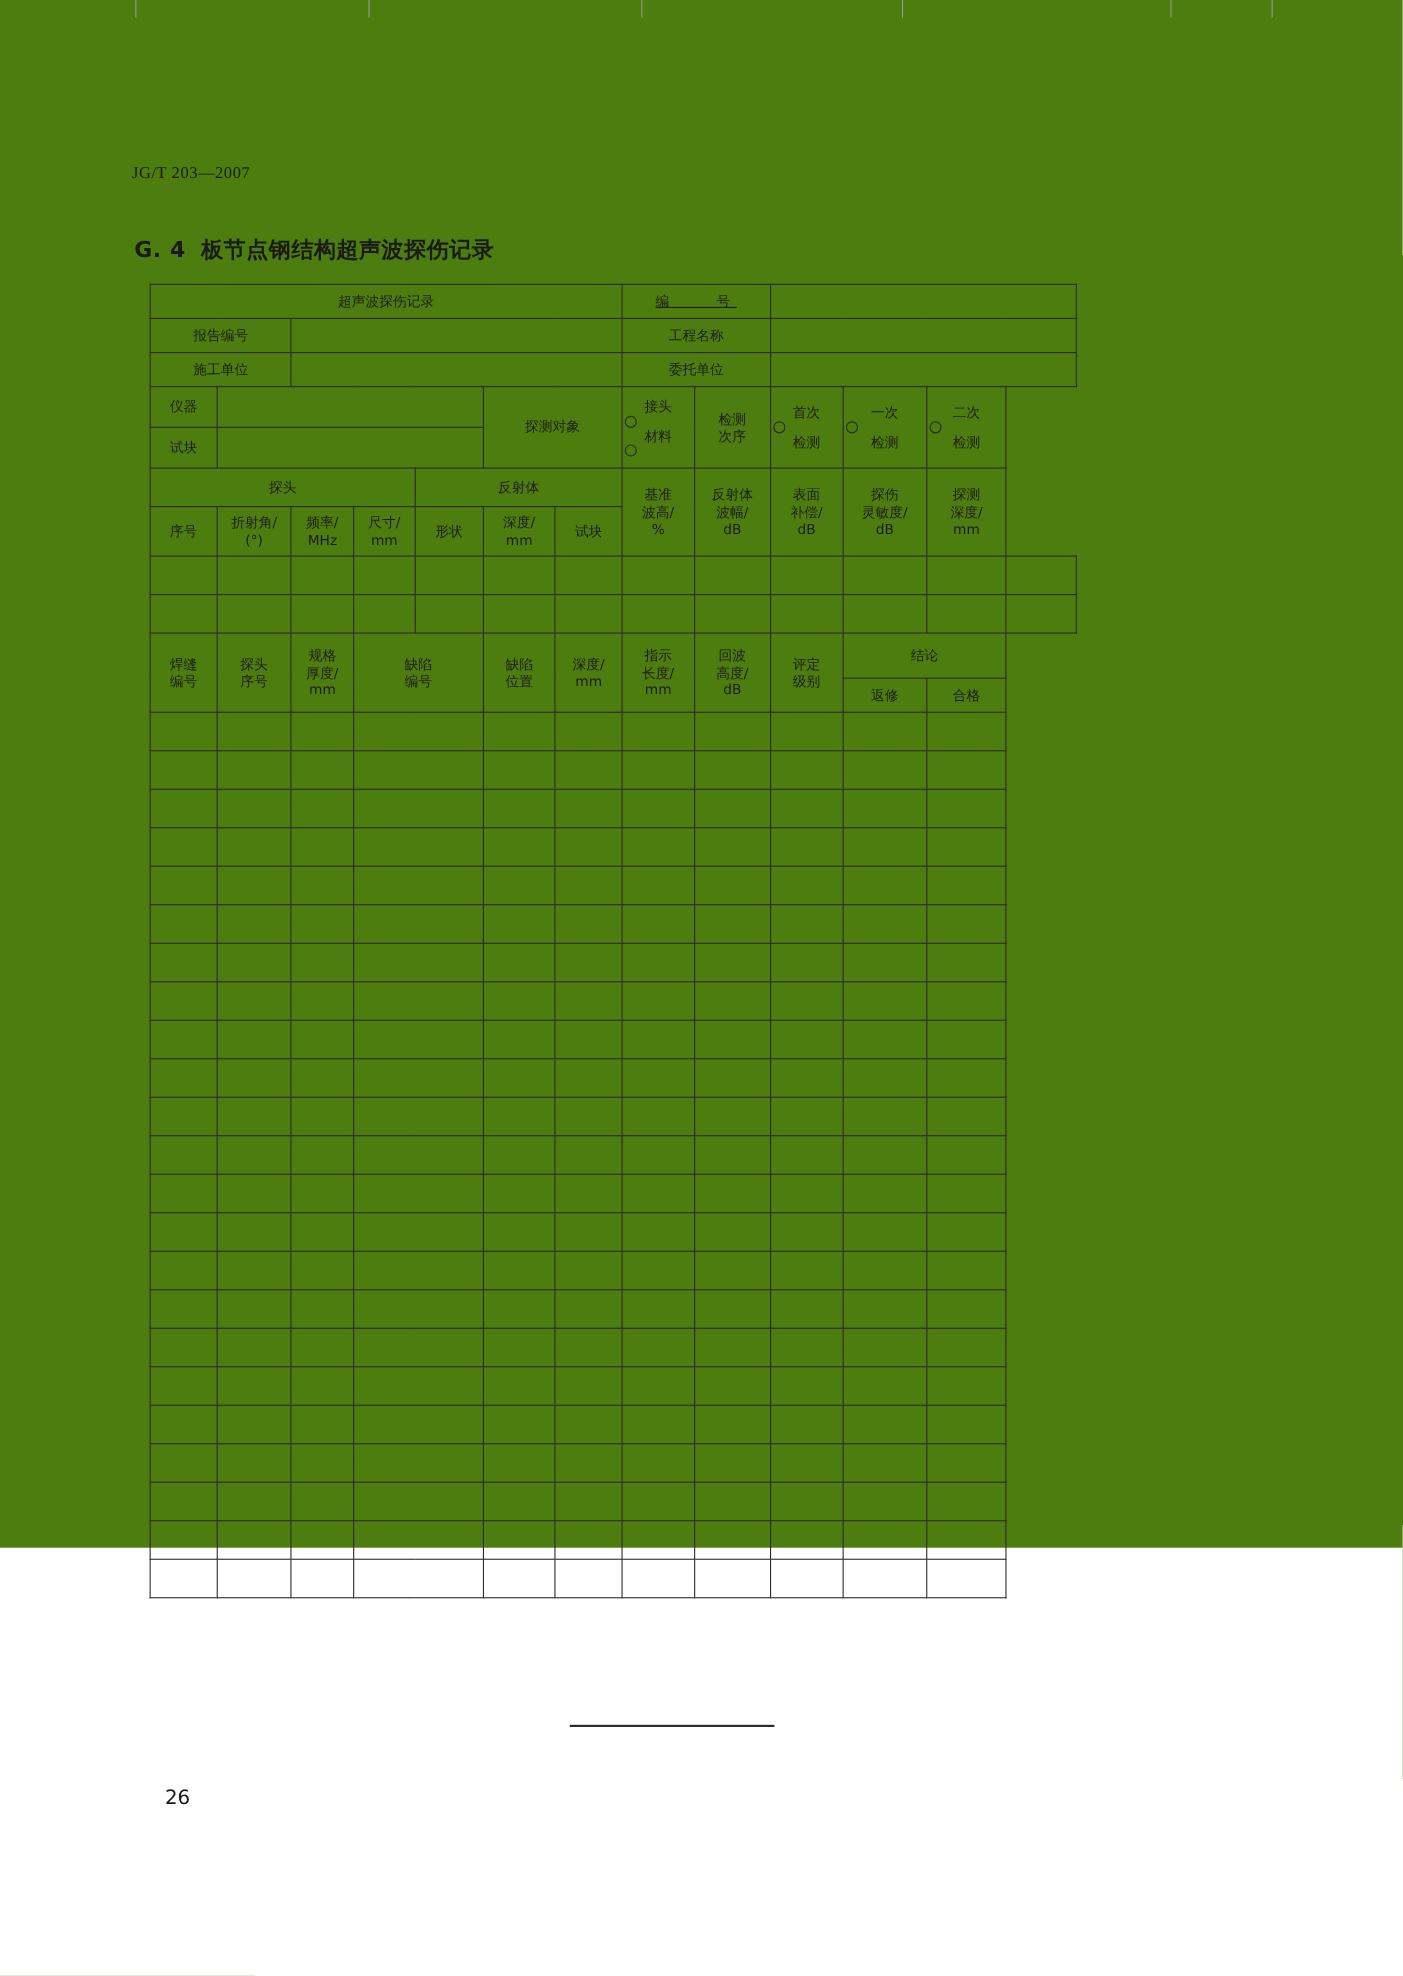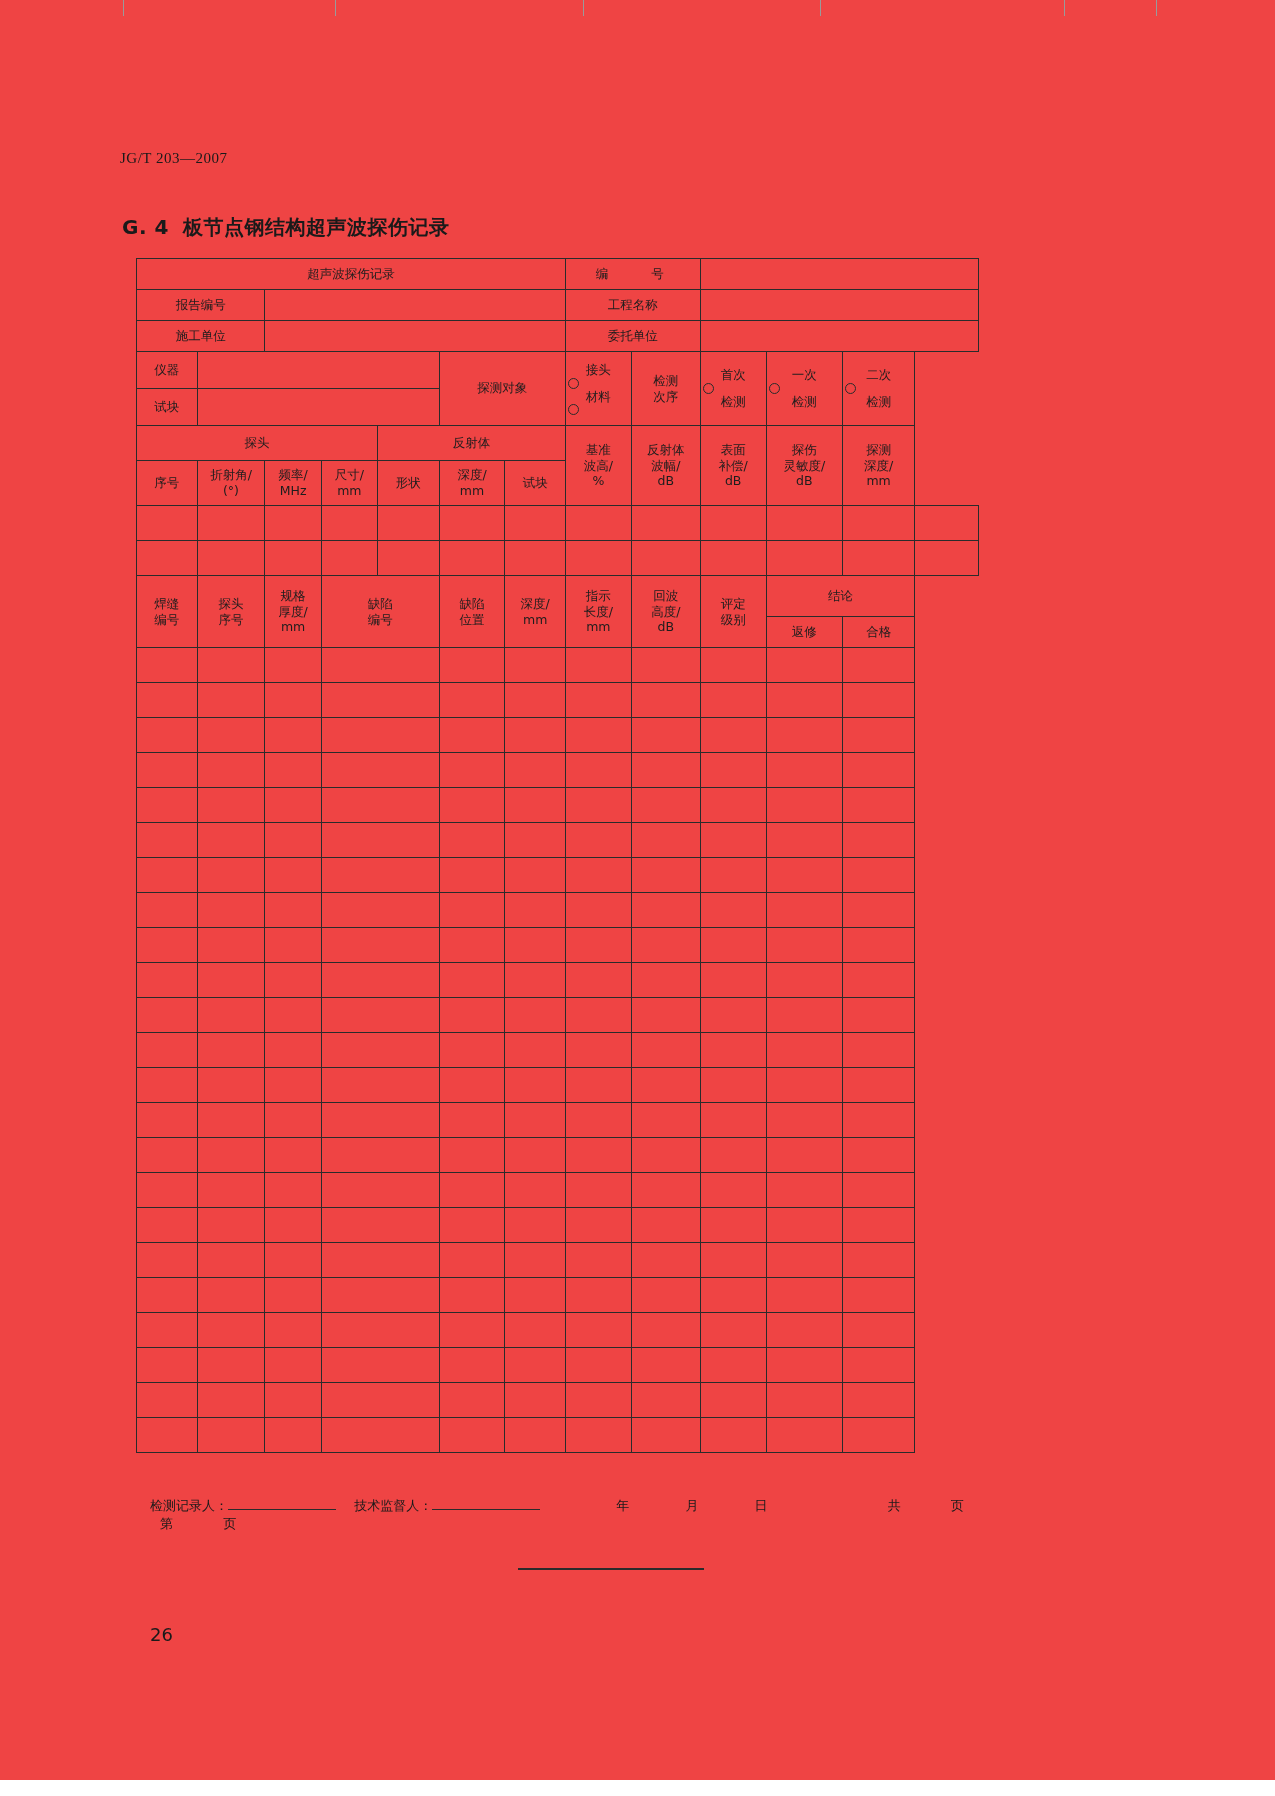--- a/index.html
+++ b/index.html
@@ -12,22 +12,22 @@
     height: 1796px;
     position: relative;
     font-family: "Liberation Serif", serif;
     color: #1a1a1a;
     overflow: hidden;
   }
   .page {
     position: absolute;
     left: 0; top: 0;
     width: 1275px;
-    height: 1780px;
-    background: #ef4444;
+    height: 1407px;
+    background: #4d7c0f;
   }
   
   .tick {
     position: absolute;
     width: 1px;
     background: #9a9a9a;
     top: 0;
     height: 16px;
   }
   .tick.t1 { left: 123px; }
@@ -82,21 +82,21 @@
   .h34 { height: 34px; }
   .h36 { height: 36px; }
   .h40 { height: 40px; }
   .h44 { height: 44px; }
   .blank { }
   .stack {
     display: block;
     line-height: 1.25;
   }
   .stack span { display: block; }
-  .lbl2 { letter-spacing: 6px; }
+  .lbl2 { letter-spacing: 6px; text-decoration: underline; }
   .circle {
     display: inline-block;
     width: 9px; height: 9px;
     border: 1px solid #2b2b2b;
     border-radius: 50%;
     margin-left: 2px;
     vertical-align: middle;
   }
 
   .footer-line {
@@ -714,28 +714,17 @@
             <td class="h34 blank"></td>
             <td class="h34 blank"></td>
             <td class="h34 blank"></td>
             <td class="h34 blank"></td>
             <td class="h34 blank"></td>
           </tr>
     </tbody>
       </table>
   </div>
 
-  <div class="footer-line">
-    <span class="seg" style="margin-left:24px;">检测记录人：</span><span class="ul u110"></span>
-    <span class="seg" style="margin-left:14px;">技术监督人：</span><span class="ul u110"></span>
-    <span class="seg" style="margin-left:72px;">年</span>
-    <span class="seg" style="margin-left:52px;">月</span>
-    <span class="seg" style="margin-left:52px;">日</span>
-    <span class="seg" style="margin-left:116px;">共</span>
-    <span class="seg" style="margin-left:46px;">页</span>
-    <span class="seg" style="margin-left:34px;">第</span>
-    <span class="seg" style="margin-left:46px;">页</span>
-  </div>
 
   <div class="rule"></div>
 
   <div class="pageno">26</div>
 </div>
 
 </body></html>

